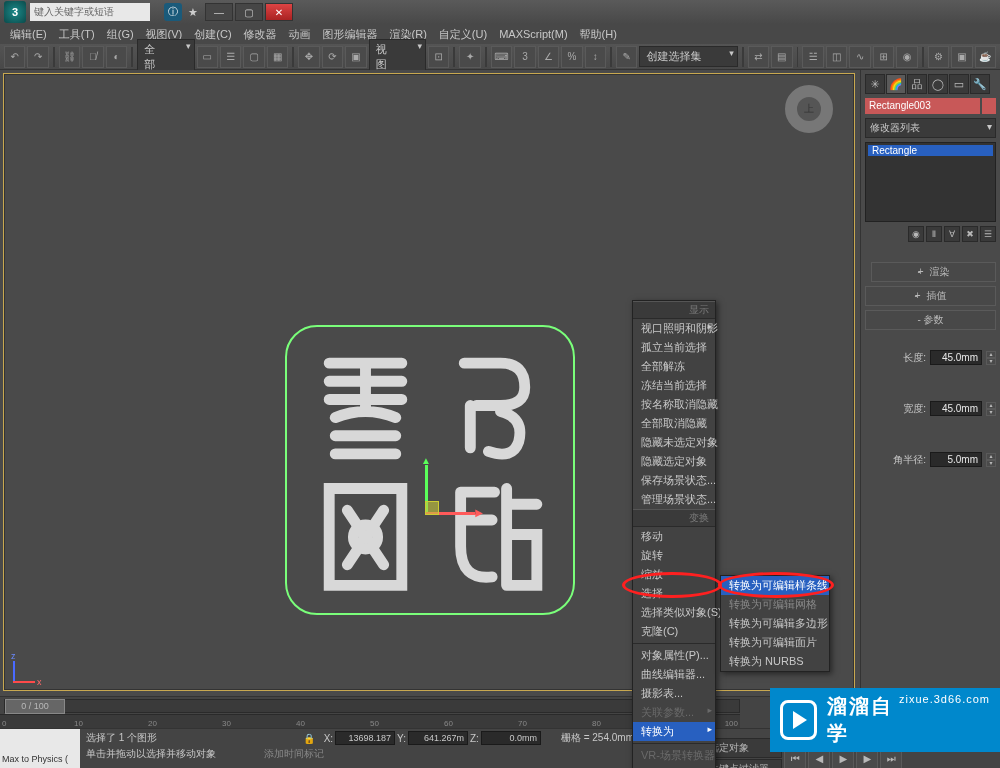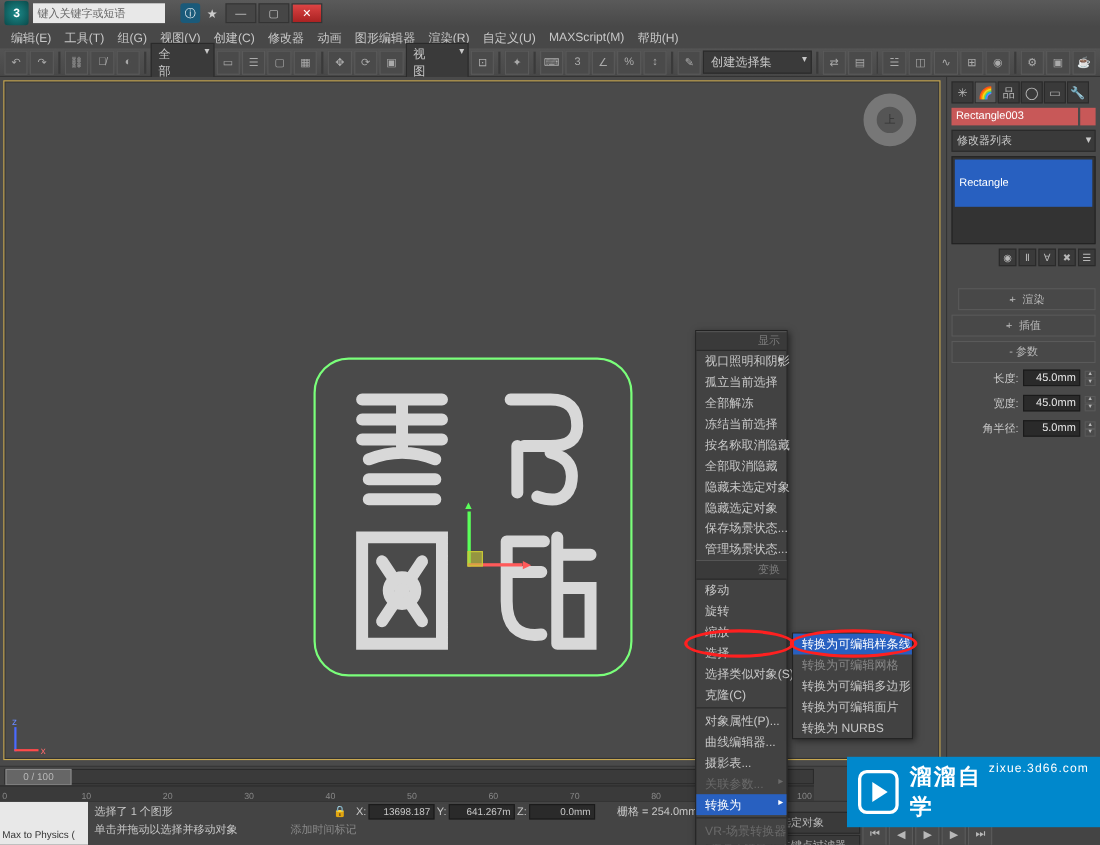--- a/index.html
+++ b/index.html
@@ -64,26 +64,26 @@
 .command-panel { width: 140px; background: #4a4a4a; border-left:1px solid #333; padding:4px; display:flex; flex-direction:column; gap:4px;}
 .cp-tabs { display:flex; gap:1px;}
 .cp-tab { width:20px; height:20px; background:#3a3a3a; border:1px solid #2a2a2a; display:flex;align-items:center;justify-content:center;}
 .cp-tab.active { background:#5a5a5a;}
 .cp-name { background:#c85858; color:#fff; padding:2px 4px; font-size:10px;}
 .cp-dropdown { background:#3a3a3a; border:1px solid #2a2a2a; padding:2px 14px 2px 4px; color:#c8c8c8; font-size:10px; position:relative;}
 .cp-dropdown::after{content:"▾";position:absolute;right:3px;}
 .cp-btn-grid { display:grid; grid-template-columns:1fr 1fr; gap:2px;}
 .cp-btn { background:#4a4a4a; border:1px solid #5a5a5a; padding:2px; text-align:center; font-size:10px; color:#c8c8c8;}
 .cp-stack { background:#333; border:1px solid #222; height:80px; padding:2px;}
-.cp-stack-item { background:#2860c0; color:#fff; padding:16px 4px; font-size:10px;}
+.cp-stack-item { background:#2860c0; color:#fff; padding:0 4px; font-size:10px;}
 .cp-mini-icons { display:flex; gap:2px; justify-content:flex-end;}
 .cp-mini { width:16px; height:16px; background:#3a3a3a; border:1px solid #2a2a2a; display:flex;align-items:center;justify-content:center;font-size:9px;}
 .cp-rollout-hdr { background:#484848; text-align:center; padding:2px; font-size:10px; border:1px solid #5a5a5a;}
 .cp-rollout-hdr::before { content:"- ";}
-.cp-param-row { display:flex; align-items:center; gap:4px; margin:2px 0;}
+.cp-param-row { display:flex; align-items:center; gap:4px; margin:16px 0;}
 .cp-param-lbl { flex:1; text-align:right; font-size:10px; color:#c8c8c8;}
 .cp-spinner { background:#2a2a2a; border:1px solid #1a1a1a; color:#e8e8e8; padding:1px 3px; font-size:10px; width:52px; text-align:right;}
 .cp-spin-btns { width:10px; display:flex; flex-direction:column;}
 .cp-spin-btn { height:7px; background:#4a4a4a; border:1px solid #5a5a5a; font-size:6px; line-height:4px; text-align:center;}
 
 .timeline { height: 32px; background: #444; border-top:1px solid #333; display:flex; flex-direction:column;}
 .time-slider-row { height:18px; display:flex; align-items:center; padding:0 260px 0 4px;}
 .time-slider { flex:1; height:14px; background:#3a3a3a; border:1px solid #2a2a2a; position:relative;}
 .time-thumb { position:absolute; left:0; top:-1px; width:60px; height:15px; background:#666; border:1px solid #888; text-align:center; font-size:9px; line-height:13px;}
 .time-ruler { height:14px; background:#3a3a3a; border-top:1px solid #2a2a2a; position:relative; margin-right:260px;font-size:8px;color:#888;}

